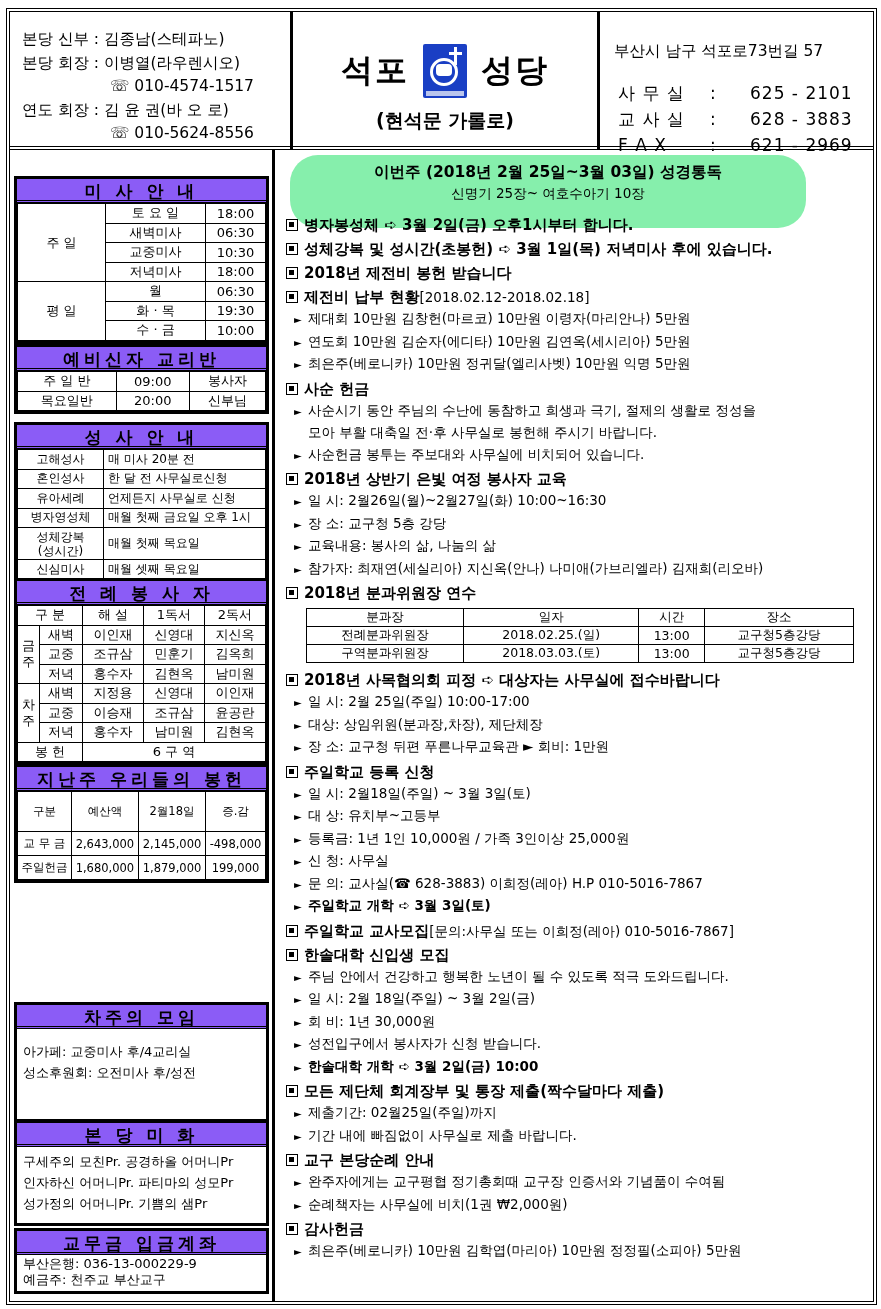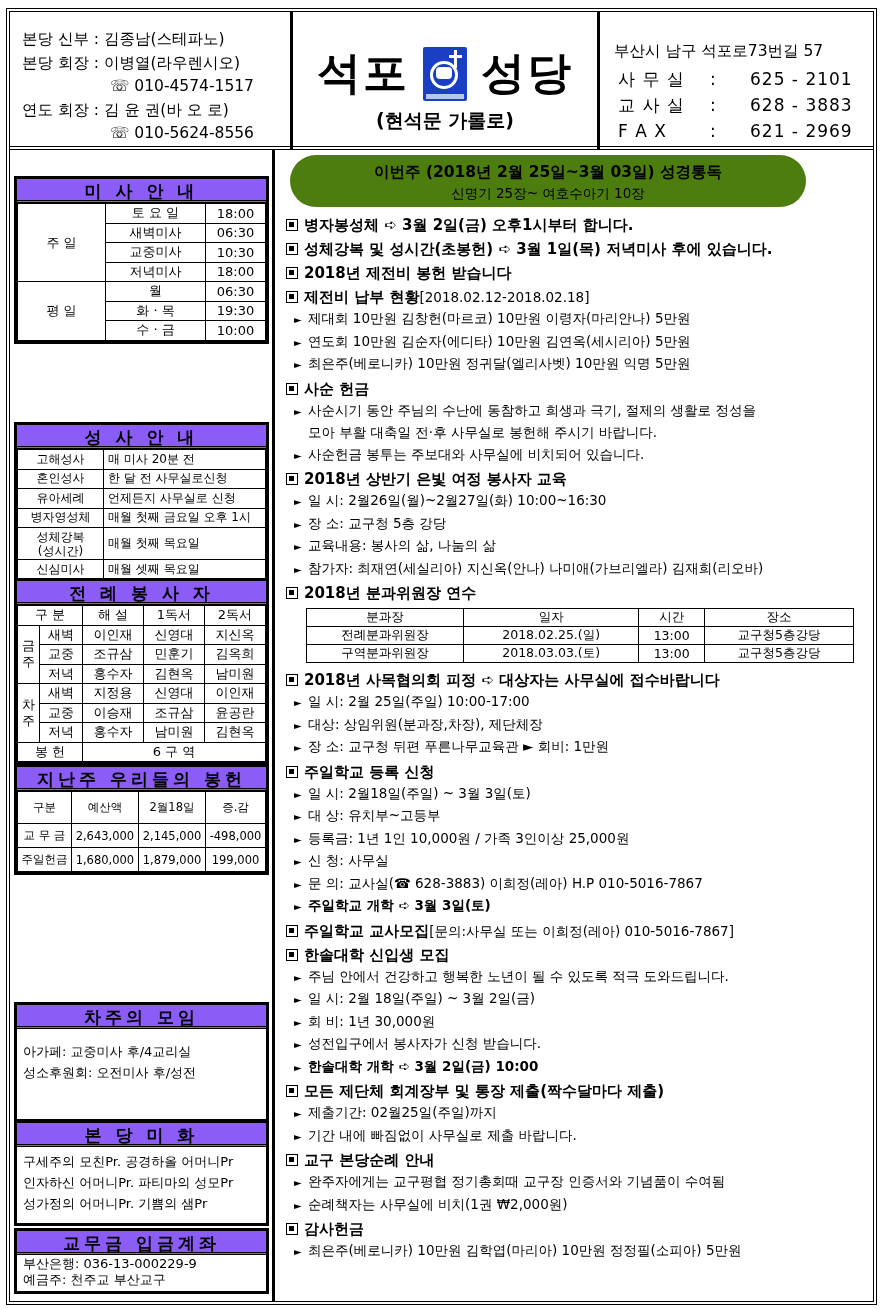--- a/index.html
+++ b/index.html
@@ -8,45 +8,45 @@
 
   .page { position: absolute; left: 6px; top: 8px; width: 871px; height: 1297px;
           border: 3px double #000; border-width: 4px; border-style: double; }
   .header { position: absolute; left: 0; top: 0; width: 863px; height: 138px; border-bottom: 4px double #000; }
   .hdr-left { position: absolute; left: 12px; top: 16px; font-size: 15.5px; line-height: 23.5px; }
   .hdr-left .row { white-space: nowrap; }
   .hdr-left .phone { padding-left: 88px; }
   .hdr-center { position: absolute; left: 280px; top: 0; width: 310px; height: 138px;
                 border-left: 3px solid #000; border-right: 3px solid #000; }
   .title-row { position: absolute; left: 0; right: 0; top: 32px; display: flex; justify-content: center; align-items: center; gap: 14px; }
-  .title-word { font-family: "DejaVu Sans", sans-serif; font-weight: bold; font-size: 44px; letter-spacing: 2px; text-align: right; }
+  .title-word { font-family: "DejaVu Sans", sans-serif; font-weight: bold; font-size: 32px; letter-spacing: 2px; text-align: right; }
   .logo { width: 44px; height: 54px; background: #1a3fc4; border-radius: 2px; position: relative; }
   .logo .ring { position: absolute; left: 7px; top: 14px; width: 28px; height: 28px; border-radius: 50%; border: 3px solid #fff; }
   .logo .inner { position: absolute; left: 13px; top: 20px; width: 16px; height: 12px; background:#fff; border-radius: 4px; }
   .logo .cross-v { position: absolute; left: 31px; top: 3px; width: 3px; height: 18px; background: #fff; }
   .logo .cross-h { position: absolute; left: 26px; top: 8px; width: 13px; height: 3px; background: #fff; }
   .logo .cap { position: absolute; left: 3px; bottom: 2px; right: 3px; height: 5px; background: #fff; opacity: .7; }
   .subtitle { position: absolute; left: 0; right: 0; top: 96px; text-align: center; font-size: 19px; font-weight: bold; }
   .hdr-right { position: absolute; left: 604px; top: 26px; font-size: 15.5px; line-height: 26px; }
-  .hdr-right .addr { margin-bottom: 2px; }
+  .hdr-right .addr { margin-bottom: 16px; }
   .hdr-right .contact { display: flex; font-size: 17px; letter-spacing: 1px; }
   .hdr-right .contact .lbl { width: 96px; padding-left: 4px; }
   .hdr-right .contact .colon { width: 40px; }
 
   .left-col { position: absolute; left: 0; top: 138px; width: 265px; height: 1151px; border-right: 3px solid #000; }
   .box { position: absolute; left: 4px; width: 255px; border: 3px solid #000; background: #fff; }
   .box-title { background: #8b5cf6; text-align: center; font-weight: bold; font-size: 17px; height: 24px; line-height: 24px;
                border-bottom: 3px double #000; letter-spacing: 4px; }
   table.grid { width: 100%; border-collapse: collapse; font-size: 13px; }
   table.grid td { border: 1px solid #000; text-align: center; height: 19.5px; padding: 0 2px; white-space: nowrap; }
   table.grid td.left { text-align: left; padding-left: 4px; }
   .box-body { padding: 0 6px; font-size: 13px; line-height: 21px; }
 
   .right-col { position: absolute; left: 268px; top: 138px; width: 595px; height: 1151px; }
-  .banner { position: absolute; left: 12px; top: 5px; width: 516px; height: 52px; background: #4d7c0f; border-radius: 28px;
+  .banner { position: absolute; left: 12px; top: 5px; width: 516px; height: 73px; background: #86efac; border-radius: 28px;
             text-align: center; font-weight: bold; }
   .banner .t1 { font-size: 15.5px; margin-top: 7px; }
   .banner .t2 { font-size: 13.5px; margin-top: 2px; font-weight: normal; }
   .content { position: absolute; left: 8px; top: 62px; width: 580px; }
   .h { font-weight: bold; font-size: 15px; line-height: 22px; white-space: nowrap; margin-top: 2px; }
   .h .sq { display: inline-block; width: 12px; height: 12px; border: 1.5px solid #000; position: relative; margin-right: 6px; vertical-align: -1px; }
   .h .sq::after { content: ""; position: absolute; left: 2px; top: 2px; width: 5px; height: 5px; background: #000; }
   .h .normal { font-weight: normal; font-size: 13.5px; }
   .b { font-size: 13.5px; line-height: 21.5px; padding-left: 8px; white-space: nowrap; }
   .b .arr { display: inline-block; width: 14px; font-size: 10px; }
@@ -137,20 +137,37 @@
               <td>19:30</td>
             </tr>
         <tr>
               <td>수  ·  금</td>
               <td>10:00</td>
             </tr>
       </tbody>
         </table>
     </div>
 
+    <div class="box" style="top:194px;">
+      <div class="box-title">예비신자 교리반</div>
+      <table class="grid">
+        <tbody>
+            <tr>
+              <td>주 일 반</td>
+              <td>09:00</td>
+              <td>봉사자</td>
+            </tr>
+        <tr>
+              <td>목요일반</td>
+              <td>20:00</td>
+              <td>신부님</td>
+            </tr>
+      </tbody>
+        </table>
+    </div>
 
     <div class="box" style="top:272px;">
       <div class="box-title">성 사 안 내</div>
       <table class="grid" style="font-size:12px;">
         <tbody>
             <tr>
               <td style="width:86px">고해성사</td>
               <td class="left">매 미사 20분 전</td>
             </tr>
         <tr>
@@ -233,21 +250,21 @@
               <td colspan="3">6 구 역</td>
             </tr>
       </tbody>
         </table>
     </div>
 
     <div class="box" style="top:614px;">
       <div class="box-title">지난주 우리들의 봉헌</div>
       <table class="grid" style="font-size:11.5px;">
         <tbody>
-            <tr style="height:32px;">
+            <tr style="height:40px;">
               <td>구분</td>
               <td>예산액</td>
               <td>2월18일</td>
               <td>증.감</td>
             </tr>
         <tr style="height:24px;">
               <td>교 무 금</td>
               <td>2,643,000</td>
               <td>2,145,000</td>
               <td>-498,000</td>

